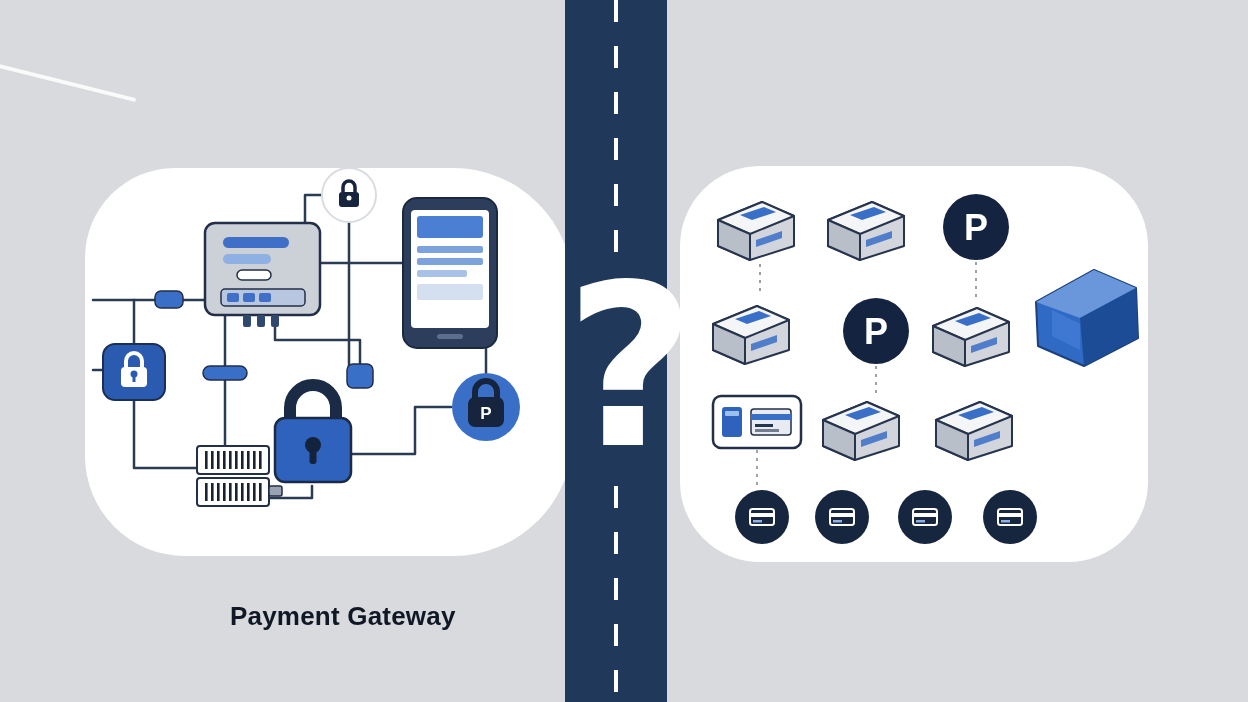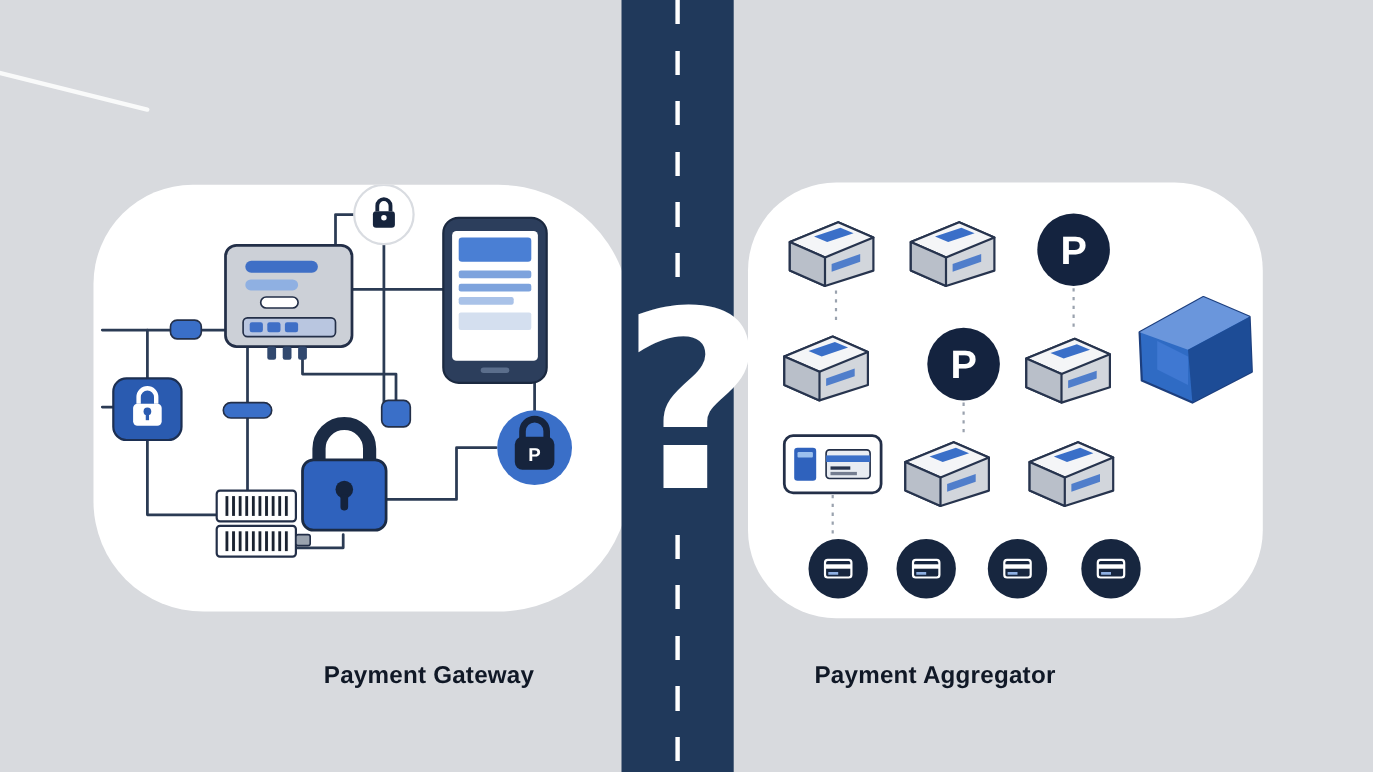--- a/index.html
+++ b/index.html
@@ -22,22 +22,22 @@
     background-image:repeating-linear-gradient(to bottom,#ffffff 0,#ffffff 22px,transparent 22px,transparent 46px);
   }
   .dash-top{top:0;height:266px;}
   .dash-bottom{top:486px;height:216px;}
   .question{
     position:absolute;left:0;top:255px;width:102px;text-align:center;
     font-family:"DejaVu Sans",sans-serif;font-weight:700;font-size:225px;line-height:1;
     color:#ffffff;
   }
   .label{
-    position:absolute;top:601px;text-align:center;
-    color:#101826;font-size:22px;font-weight:700;letter-spacing:.2px;
+    position:absolute;top:601px;
+    color:#101826;font-size:26px;font-weight:700;letter-spacing:.2px;
   }
   .label-left{left:230px;width:320px;}
   .label-right{left:700px;width:300px;}
 </style>
 </head>
 <body>
 
 <div class="stage">
 
   <div class="streak"></div>
@@ -201,15 +201,14 @@
     </svg>
   </div>
 
   <div class="divider">
     <div class="dash dash-top"></div>
     <div class="dash dash-bottom"></div>
     <div class="question">?</div>
   </div>
 
   <div class="label label-left">Payment Gateway</div>
-  <div class="label label-right">Payment Aggregator</div>
 
 </div>
 
 </body></html>

